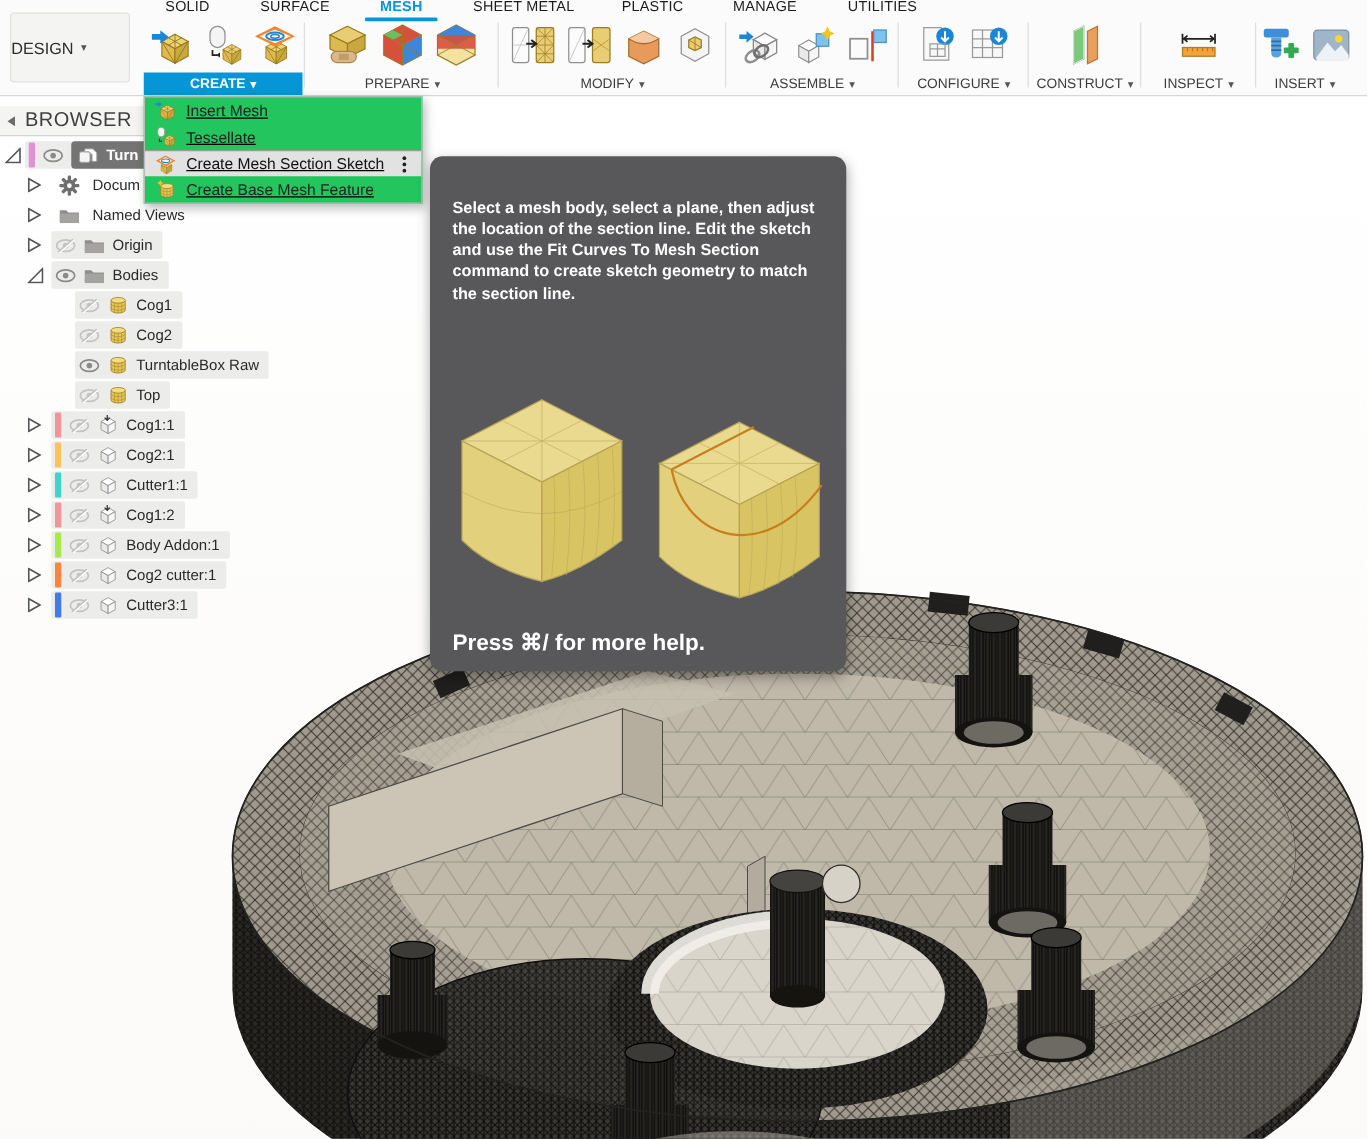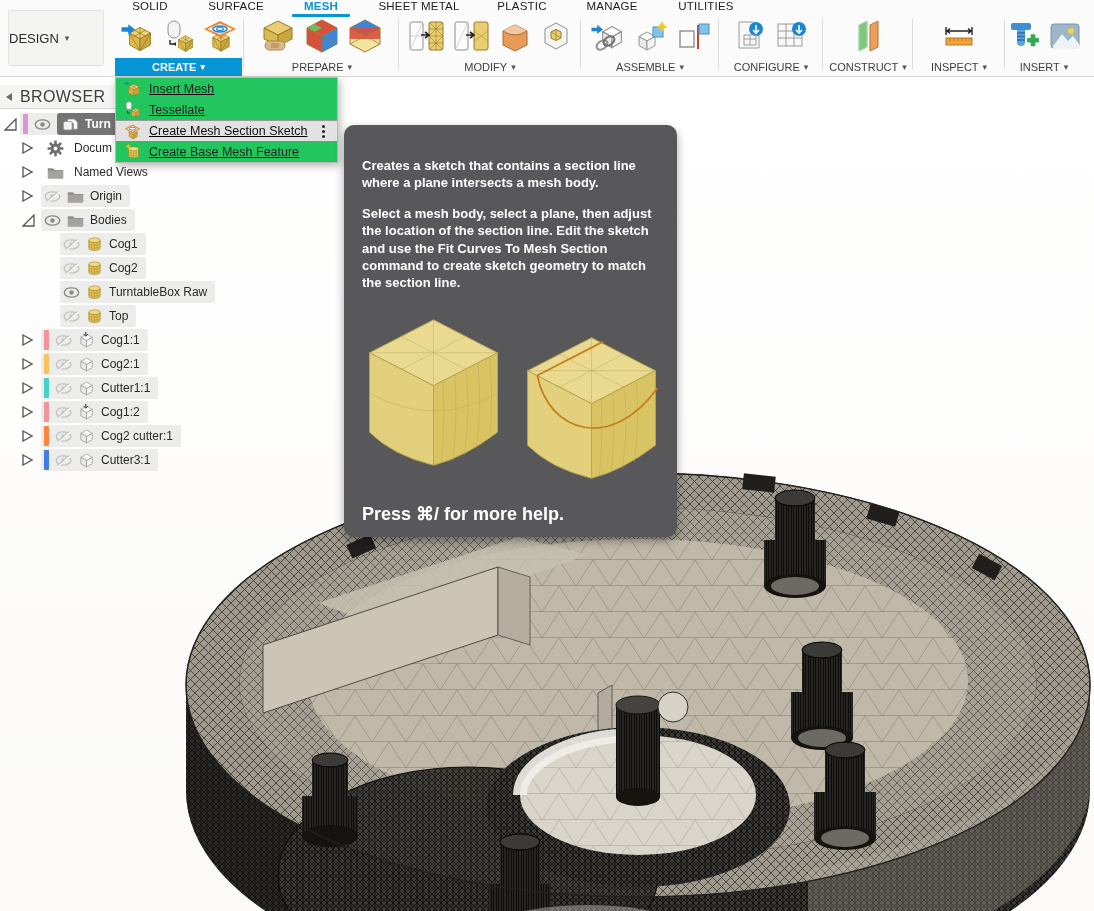--- a/index.html
+++ b/index.html
@@ -658,20 +658,37 @@
               <use href="#s-eyeoff"></use>
             </svg>
           <svg class="ticon" viewBox="0 0 24 24">
               <use href="#s-cube"></use>
               <use href="#s-pin" x="6" y="-1" width="10" height="10"></use>
             </svg>
           <span class="tlabel">Cog1:2</span>
         </div>
       </div>
 
+      <div class="trow">
+        <span class="sp" style="width:22px"></span>
+        <svg class="tri-col" viewBox="0 0 11 12">
+            <polygon points="1,1 10,6 1,11" fill="#fff" stroke="#555" stroke-width="1.3"></polygon>
+          </svg>
+        <span class="sp" style="width:8px"></span>
+        <div class="pill">
+          <span class="cbar" style="background:#a6e84e"></span>
+          <svg class="ticon" viewBox="0 0 20 14">
+              <use href="#s-eyeoff"></use>
+            </svg>
+          <svg class="ticon" viewBox="0 0 24 24">
+              <use href="#s-cube"></use>
+            </svg>
+          <span class="tlabel">Body Addon:1</span>
+        </div>
+      </div>
 
       <div class="trow">
         <span class="sp" style="width:22px"></span>
         <svg class="tri-col" viewBox="0 0 11 12">
             <polygon points="1,1 10,6 1,11" fill="#fff" stroke="#555" stroke-width="1.3"></polygon>
           </svg>
         <span class="sp" style="width:8px"></span>
         <div class="pill">
           <span class="cbar" style="background:#f8873c"></span>
           <svg class="ticon" viewBox="0 0 20 14">
@@ -738,21 +755,20 @@
     <div class="menu-item">
       <svg class="mi" viewBox="0 0 24 24">
         <use href="#s-meshcyl" x="3" y="3" width="21" height="21"></use>
         <path d="M6,1 l1.2,2.6 2.6,1.2 -2.6,1.2 -1.2,2.6 -1.2,-2.6 -2.6,-1.2 2.6,-1.2 z" fill="#f5c518"></path>
       </svg>
       <span class="lbl">Create Base Mesh Feature</span>
     </div>
   </div>
 
   <div class="tooltip">
-    <p>Creates a sketch that contains a section line where a plane intersects a mesh body.</p>
     <p>Select a mesh body, select a plane, then adjust the location of the section line. Edit the sketch and use the Fit Curves To Mesh Section command to create sketch geometry to match the section line.</p>
     <div class="tt-shapes">
       <svg width="155" height="165" viewBox="0 0 160 170" style="position:absolute;left:2px;top:0">
         <polygon points="80,10 146,44 80,78 14,44" fill="#e9da8f" stroke="#b7a457"></polygon>
         <g stroke="#c5b261" stroke-width="0.6">
           <path d="M80,44 L80,10 M80,44 L146,44 M80,44 L14,44 M80,44 L80,78 M80,44 L113,27 M80,44 L47,27 M80,44 L113,61 M80,44 L47,61" fill="none"></path>
         </g>
         <path d="M14,44 L80,78 L80,160 Q38,150 14,126 Z" fill="#e3d07c" stroke="#b7a457"></path>
         <path d="M80,78 L146,44 L146,126 Q112,152 80,160 Z" fill="#d9c464" stroke="#b7a457"></path>
         <g stroke="#bfab58" stroke-width="0.5" fill="none">

